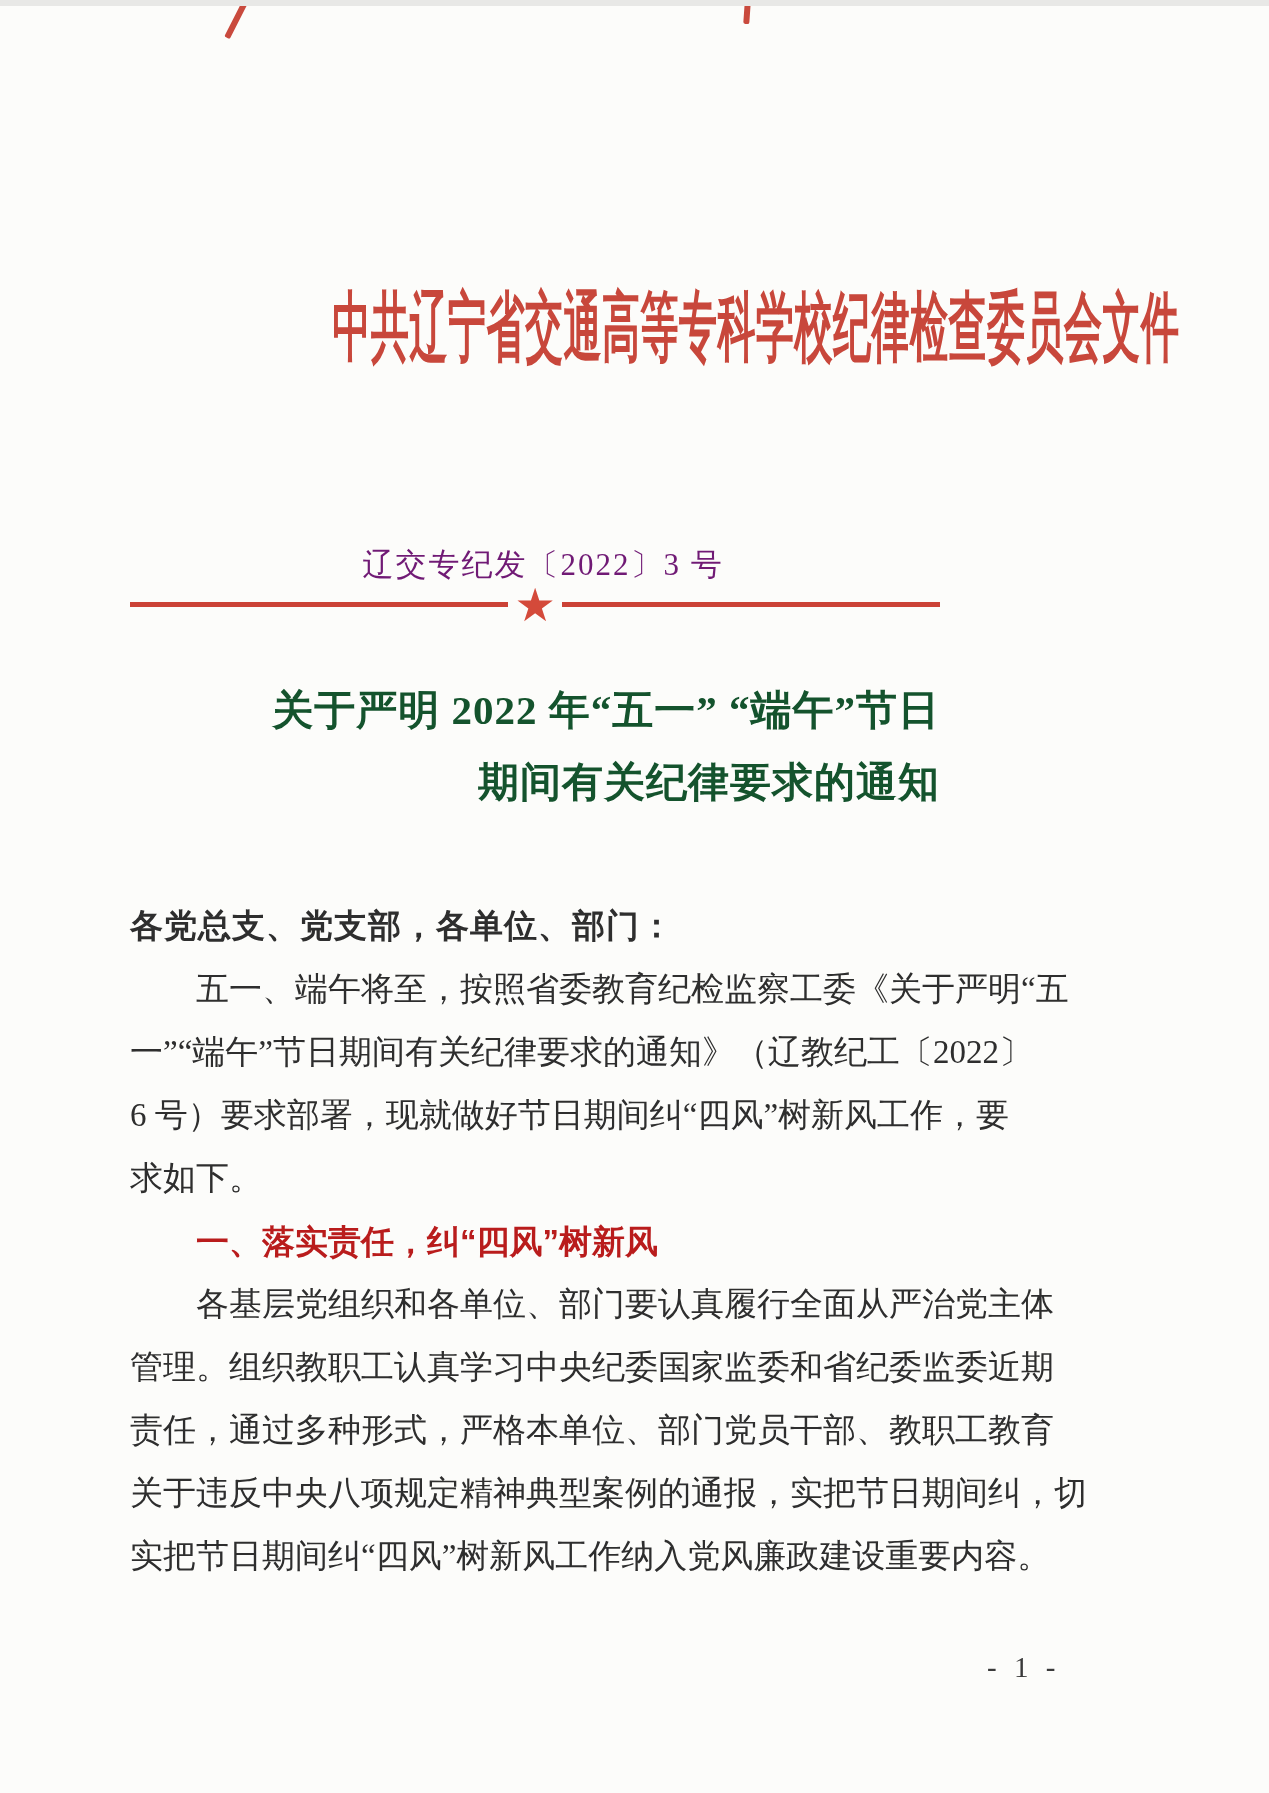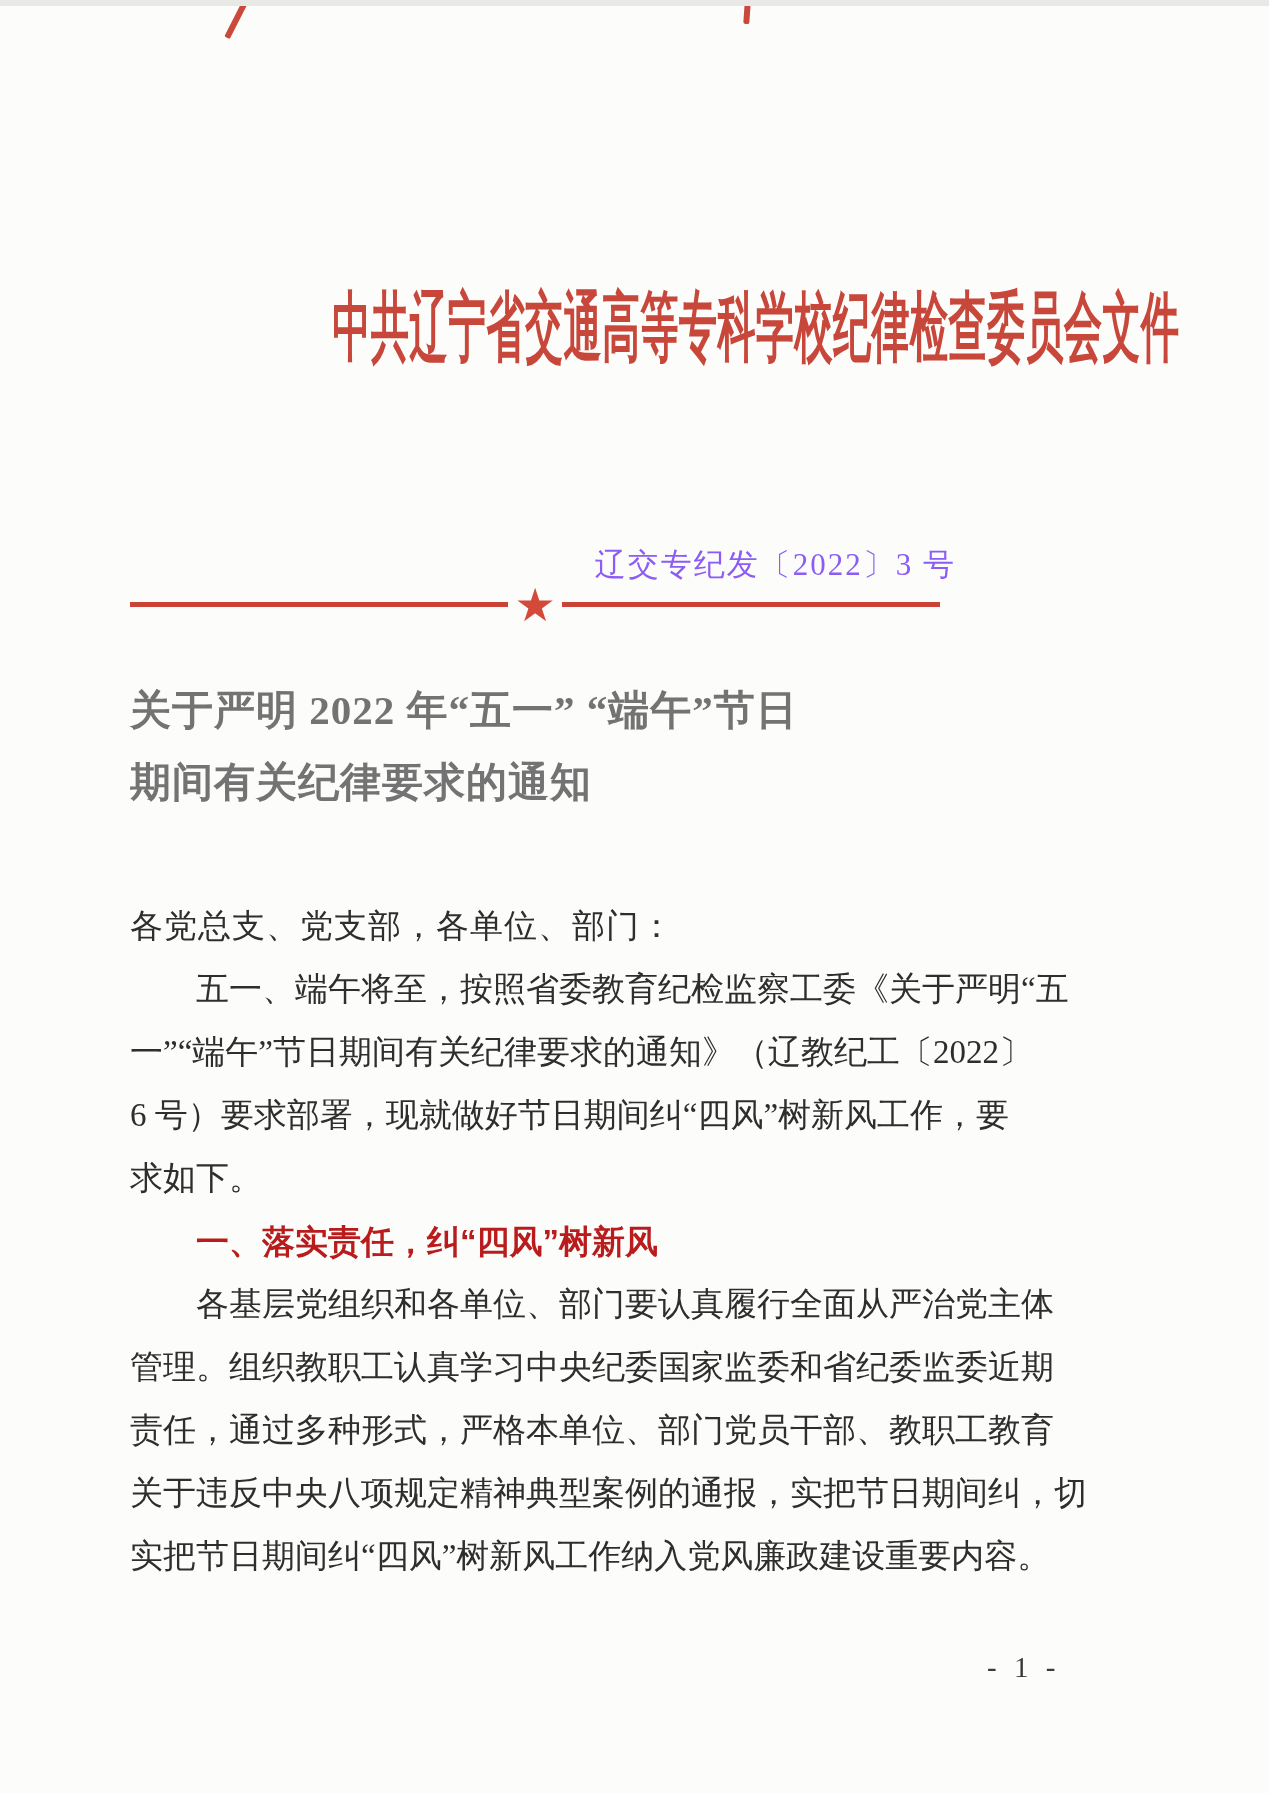--- a/index.html
+++ b/index.html
@@ -22,46 +22,46 @@
   
   .org-header {
     position:absolute; top:283px; left:0; width:810px;
     text-align:center; white-space:nowrap;
     font-size:76px; font-weight:bold; color:#c8473b;
     transform:scaleX(0.5); transform-origin:50% 50%;
     letter-spacing:1px; line-height:1;
   }
 
   .doc-number {
-    position:absolute; top:538px; left:16px; width:810px;
-    text-align:right; font-size:31px; color:#8b5cf6; letter-spacing:2px;
+    position:absolute; top:538px; left:8px; width:810px;
+    text-align:center; font-size:31px; color:#701a75; letter-spacing:2px;
   }
 
   .rule-row {
     position:absolute; top:574px; left:0; width:810px; height:48px;
     display:flex; align-items:center;
   }
   .rule-seg { flex:1; height:5px; background:#cb4236; }
   .star {
     color:#d44a3a; font-size:46px; line-height:46px;
     padding:0 6px; margin-top:2px;
     font-family:"DejaVu Sans", sans-serif;
   }
 
   .doc-title {
     position:absolute; top:668px; left:0; width:810px;
-    text-align:left; font-size:41px; font-weight:bold; color:#737373;
+    text-align:right; font-size:41px; font-weight:bold; color:#14532d;
     line-height:72px; letter-spacing:1px;
   }
 
   .body-zone {
     position:absolute; top:889px; left:0; width:925px;
     font-size:33px; line-height:63px; color:#2e2e2e;
   }
-  .salutation { font-weight:400; letter-spacing:1px; }
+  .salutation { font-weight:700; letter-spacing:1px; }
   .t-line { white-space:nowrap; }
   .para > .t-line:first-child { text-indent:2em; }
   .section-heading {
     font-family:"Liberation Sans", sans-serif;
     font-weight:bold; color:#b91c1c;
     text-indent:2em; line-height:63px; font-size:33px;
   }
 
   .page-number {
     position:absolute; top:1645px; left:987px;

